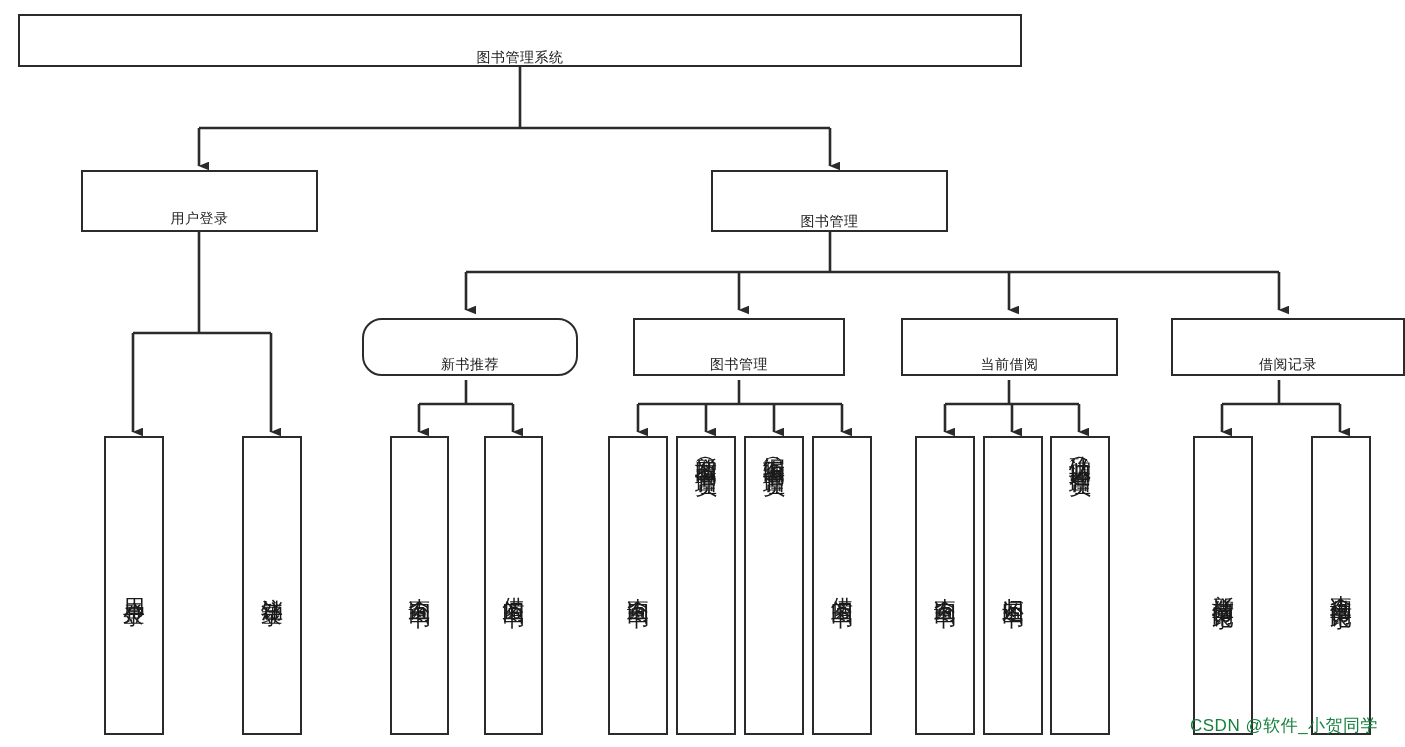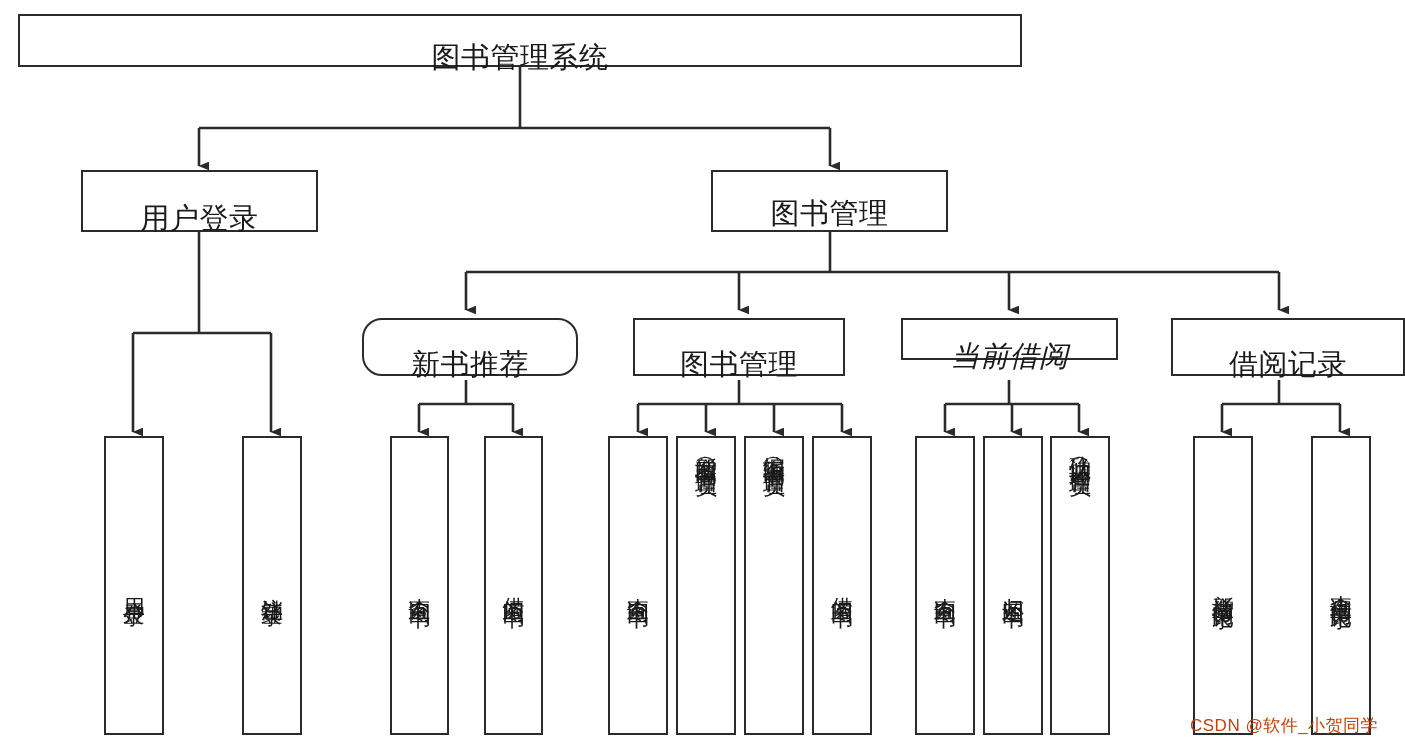--- a/index.html
+++ b/index.html
@@ -35,42 +35,42 @@
     color: #1a1a1a;
     z-index: 2;
   }
   .node .lbl {
     display: block;
     text-align: center;
     line-height: 1.18;
     white-space: pre;
   }
   .node.h .lbl {
-    font-size: 29px;
+    font-size: 14px;
     letter-spacing: 0.5px;
     margin-top: 34px;
   }
   .node.v {
     align-items: flex-start;
     padding-top: 0;
   }
   .node.v .lbl {
     writing-mode: vertical-rl;
     text-orientation: upright;
     font-size: 22px;
     letter-spacing: 3px;
     line-height: 1.0;
     margin: 0 auto;
   }
   .node.v.center {
     align-items: center;
   }
   .watermark {
     position: absolute;
-    color: #c2410c;
+    color: #15803d;
     font-size: 17px;
     letter-spacing: 0.5px;
     white-space: nowrap;
     z-index: 5;
     pointer-events: none;
   }
 </style>
 </head>
 <body>
 
@@ -139,21 +139,21 @@
   <div class="node h" style="left:711px; top:170px; width:237px; height:62px;align-items:flex-end;">
     <span class="lbl">图书管理</span>
   </div>
 
   <div class="node h" style="left:362px; top:318px; width:216px; height:58px;border-radius:20px;">
     <span class="lbl">新书推荐</span>
   </div>
   <div class="node h" style="left:633px; top:318px; width:212px; height:58px;">
     <span class="lbl">图书管理</span>
   </div>
-  <div class="node h" style="left:901px; top:318px; width:217px; height:42px;font-style:italic;">
+  <div class="node h" style="left:901px; top:318px; width:217px; height:58px;">
     <span class="lbl">当前借阅</span>
   </div>
   <div class="node h" style="left:1171px; top:318px; width:234px; height:58px;">
     <span class="lbl">借阅记录</span>
   </div>
 
   <div class="node v center" style="left:104px; top:436px; width:60px; height:299px;">
     <span class="lbl">用户登录</span>
   </div>
   <div class="node v center" style="left:242px; top:436px; width:60px; height:299px;">

